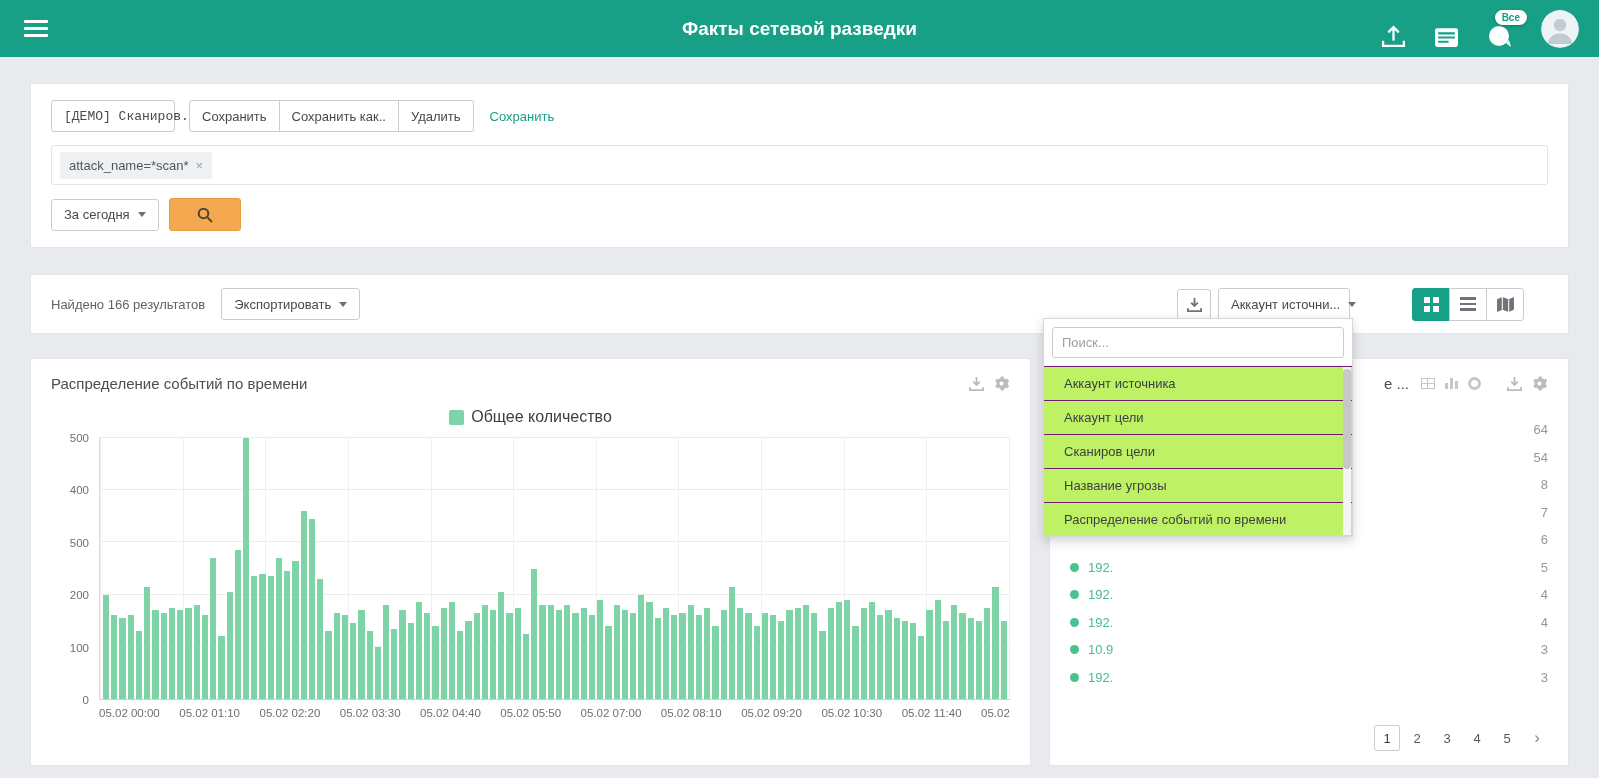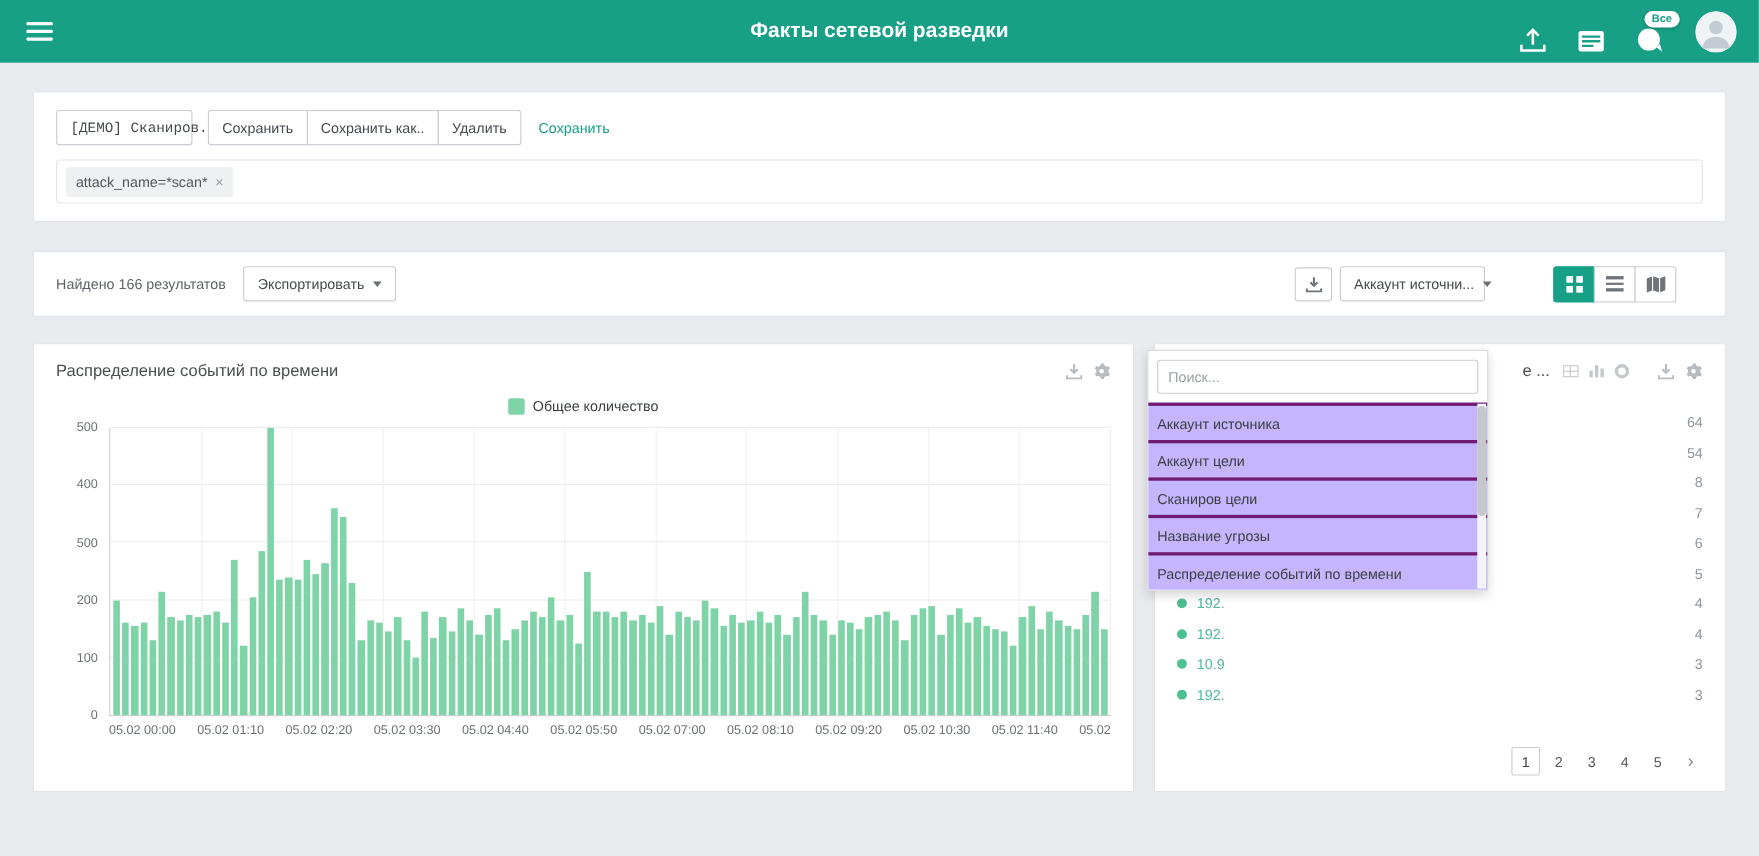--- a/index.html
+++ b/index.html
@@ -92,21 +92,21 @@
   
   .panels { display:flex; gap:18px; margin:24px 30px 0; }
   .panel { background:#fff; border:1px solid #e2e5e8; border-radius:2px; height:408px; position:relative; }
   .chart-panel { flex:0 0 1001px; padding:16px 20px; }
   .group-panel { flex:1; padding:16px 20px; }
   .p-head { display:flex; align-items:center; }
   .p-title { font-size:15px; color:#4a4e52; }
   .p-icons { margin-left:auto; display:flex; align-items:center; gap:9px; }
   .picon { display:inline-flex; cursor:pointer; }
 
-  .legend { display:flex; align-items:center; justify-content:center; gap:7px; margin-top:16px; font-size:13px; color:#3c4043; }
+  .legend { display:flex; align-items:center; justify-content:center; gap:7px; margin-top:16px; font-size:16px; color:#3c4043; }
   .legend-swatch { width:15px; height:15px; border-radius:2px; display:inline-block; }
 
   .chart { display:flex; margin-top:12px; }
   .y-axis { width:48px; position:relative; height:262px; flex:0 0 48px; }
   .y-label { position:absolute; right:10px; font-size:11.5px; color:#6b7075; }
   .plot-wrap { flex:1; min-width:0; }
   .plot { height:262px; position:relative; border-left:1px solid #dcdcdc; border-bottom:1px solid #cfcfcf; }
   .grid-h { position:absolute; left:0; right:0; height:1px; background:#ececec; }
   .vgrid { position:absolute; top:0; bottom:0; left:0; right:0; display:flex; justify-content:space-between; }
   .grid-v { width:1px; background:#f0f0f0; height:100%; }
@@ -143,21 +143,21 @@
   .dd-popup {
     position:absolute; left:1043px; top:318px; width:310px; background:#fff;
     border:1px solid #d5d8db; box-shadow:0 4px 10px rgba(0,0,0,.18); z-index:40;
   }
   .dd-search {
     margin:8px; width:calc(100% - 16px); height:31px; border:1px solid #c9cdd1; border-radius:3px;
     padding:0 9px; font-size:13px; font-family:inherit; color:#3c4043; outline:none;
   }
   .dd-search::placeholder { color:#9aa0a6; }
   .dd-item {
-    height:34px; line-height:34px; padding:0 8px; background:#c4b5fd; border-top:3px solid #701a75;
+    height:34px; line-height:34px; padding:0 20px; background:#bef264; border-top:1px solid #701a75;
     font-size:13px; color:#3c4043; cursor:pointer; white-space:nowrap; overflow:hidden;
   }
   .dd-scroll-track { position:absolute; right:1px; top:48px; bottom:1px; width:8px; background:#f4f4f4; }
   .dd-scroll-thumb { width:8px; height:100px; margin-top:2px; background:#c5c7c9; border-radius:4px; cursor:grab; }
 </style>
 </head>
 <body>
 
 <header class="topbar">
   <button class="hamburger">
@@ -213,20 +213,32 @@
     <a class="clear-link">Сохранить</a>
   </div>
 
   <div class="query-box">
     <span class="chip">
       <span>attack_name=*scan*</span>
       <span class="chip-close"></span>
     </span>
   </div>
 
+  <div class="f-row period-row">
+    <button class="btn">
+      <span>За сегодня</span>
+      <span class="caret"></span>
+    </button>
+    <button class="search-btn">
+      <svg width="16" height="16" viewBox="0 0 16 16" fill="none" stroke="#4d4438" stroke-width="2">
+        <circle cx="6.5" cy="6.5" r="4.8"></circle>
+          <path d="M10.5 10.5L15 15"></path>
+      </svg>
+    </button>
+  </div>
 </section>
 
 <section class="card results-card">
   <span class="found">Найдено 166 результатов</span>
   <button class="btn export">
     <span>Экспортировать</span>
     <span class="caret"></span>
   </button>
   <div class="r-right">
     <button class="icon-btn">

